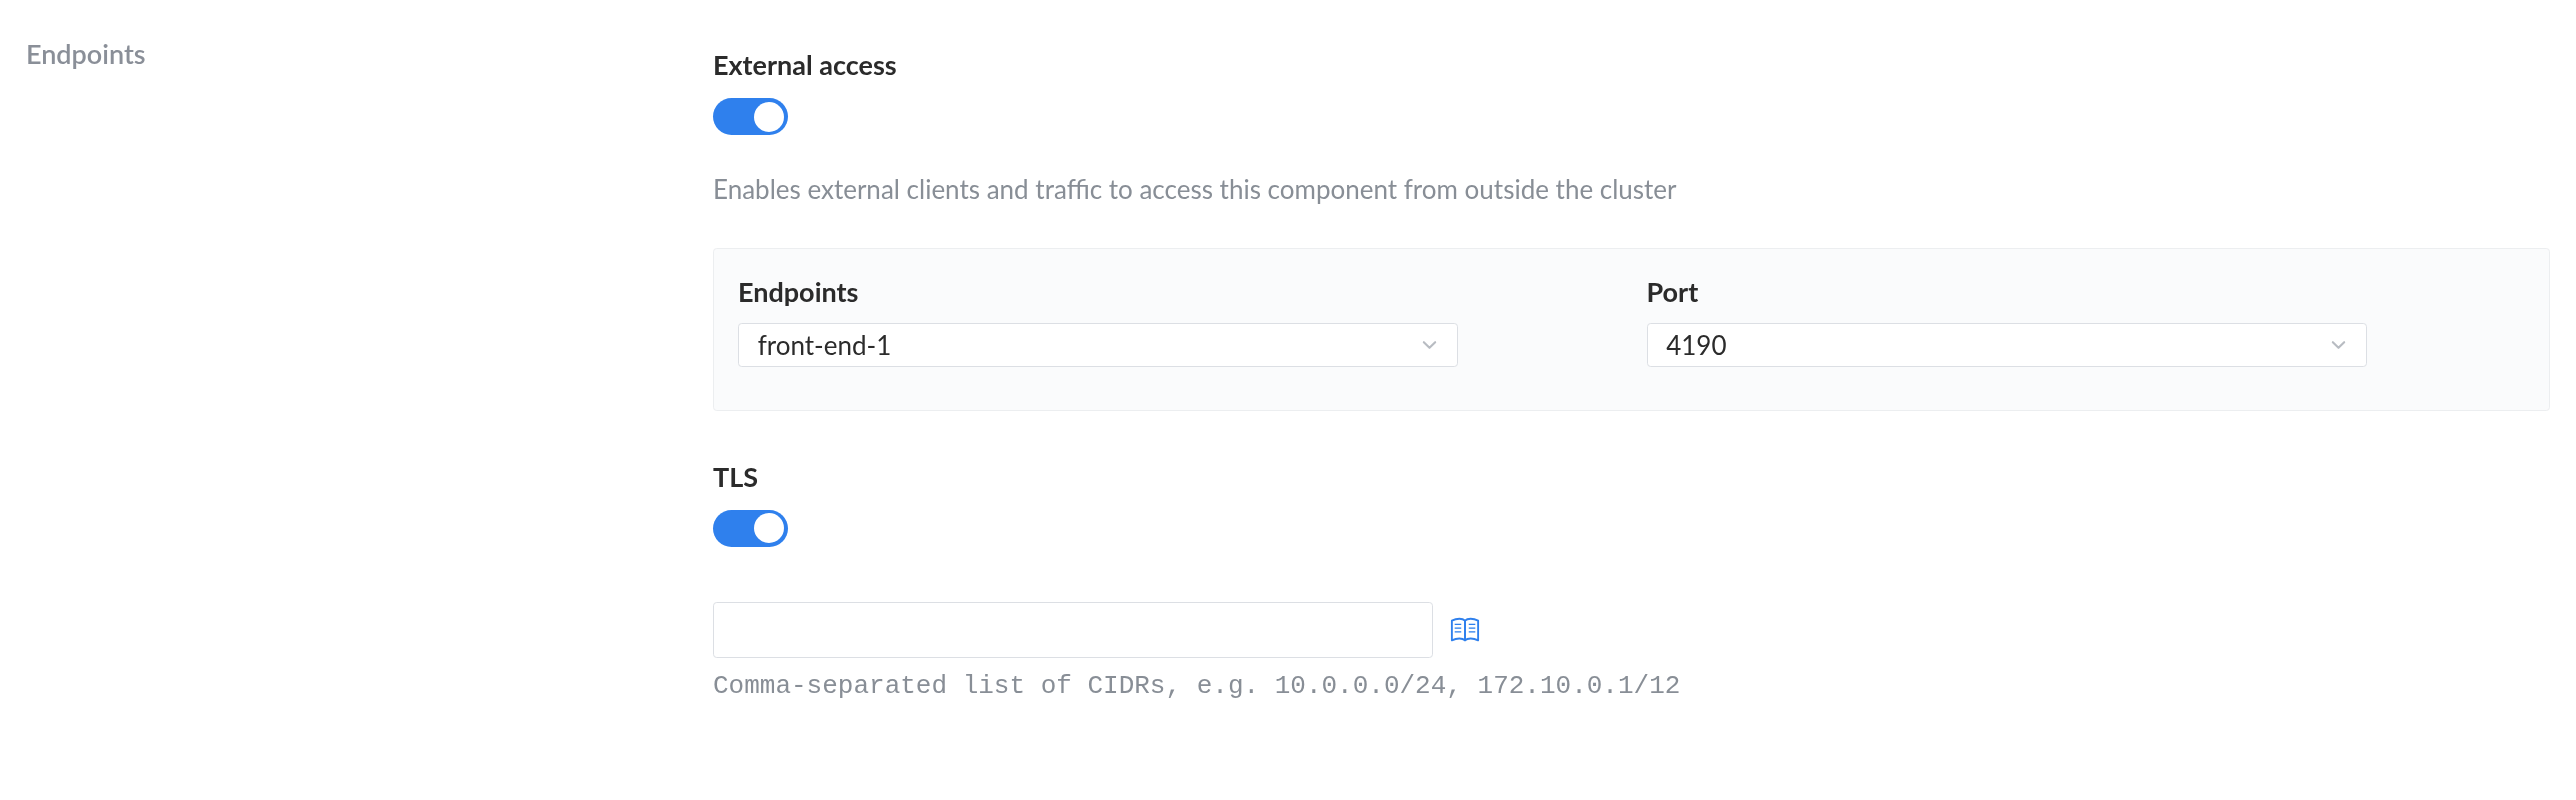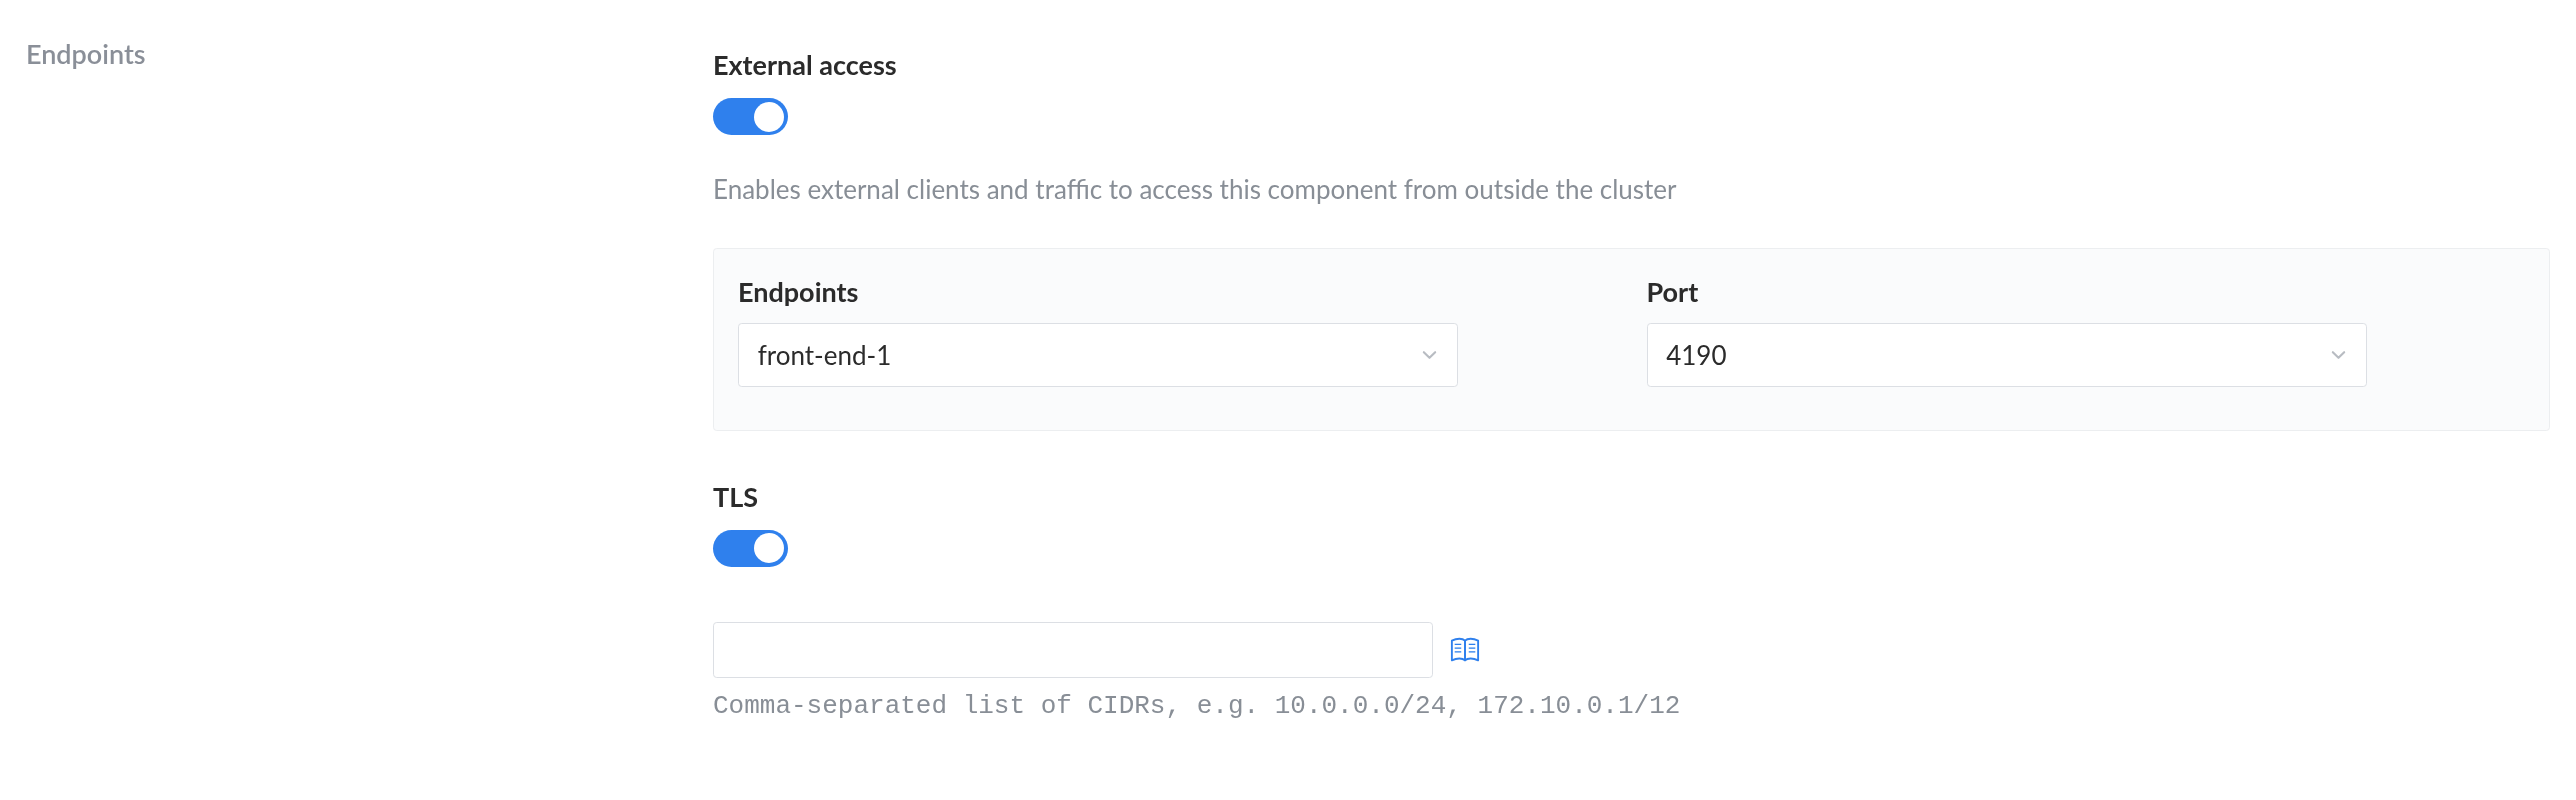--- a/index.html
+++ b/index.html
@@ -81,21 +81,21 @@
       font-weight: 700;
       font-size: 27px;
       margin-bottom: 15px;
       color: #2b2b2b;
     }
     .select {
       position: relative;
       background: #ffffff;
       border: 1.9px solid #dcdfe4;
       border-radius: 3.7px;
-      height: 64px;
+      height: 44px;
       display: flex;
       align-items: center;
       padding: 0 47px 0 18.7px;
       font-size: 26px;
       color: #2b2b2b;
       cursor: pointer;
     }
     .select .chevron {
       position: absolute;
       right: 18.7px;

